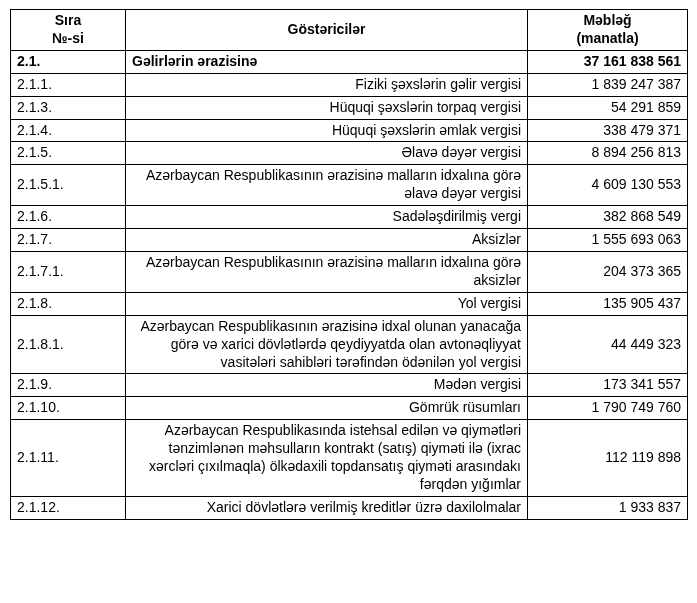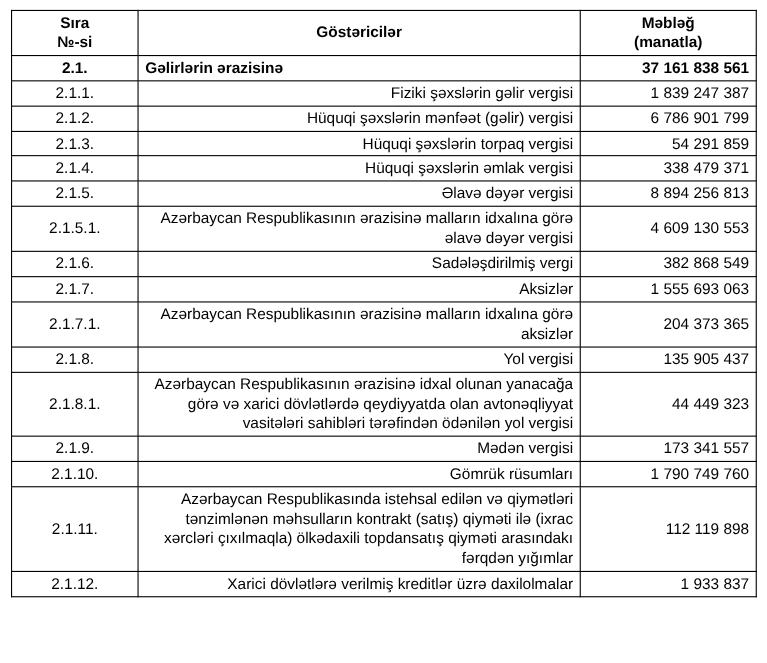--- a/index.html
+++ b/index.html
@@ -31,21 +31,20 @@
     padding: 2px 6px;
     vertical-align: middle;
     overflow-wrap: break-word;
   }
   table.revenue-table th {
     font-weight: bold;
     text-align: center;
     white-space: pre-line;
   }
   td.no-cell {
-    text-align: center;
     margin-left: 28px;
   }
   td.label-cell {
     text-align: right;
   }
   td.amount-cell {
     text-align: right;
   }
   tr.total-row td {
     font-weight: bold;
@@ -76,25 +75,20 @@
     <tbody>
       <tr class="total-row">
         <td class="no-cell">2.1.</td>
         <td class="label-cell">Gəlirlərin ərazisinə</td>
         <td class="amount-cell">37 161 838 561</td>
       </tr>
       <tr>
         <td class="no-cell">2.1.1.</td>
         <td class="label-cell">Fiziki şəxslərin gəlir vergisi</td>
         <td class="amount-cell">1 839 247 387</td>
-      </tr>
-      <tr>
-        <td class="no-cell">2.1.2.</td>
-        <td class="label-cell">Hüquqi şəxslərin mənfəət (gəlir) vergisi</td>
-        <td class="amount-cell">6 786 901 799</td>
       </tr>
       <tr>
         <td class="no-cell">2.1.3.</td>
         <td class="label-cell">Hüquqi şəxslərin torpaq vergisi</td>
         <td class="amount-cell">54 291 859</td>
       </tr>
       <tr>
         <td class="no-cell">2.1.4.</td>
         <td class="label-cell">Hüquqi şəxslərin əmlak vergisi</td>
         <td class="amount-cell">338 479 371</td>

